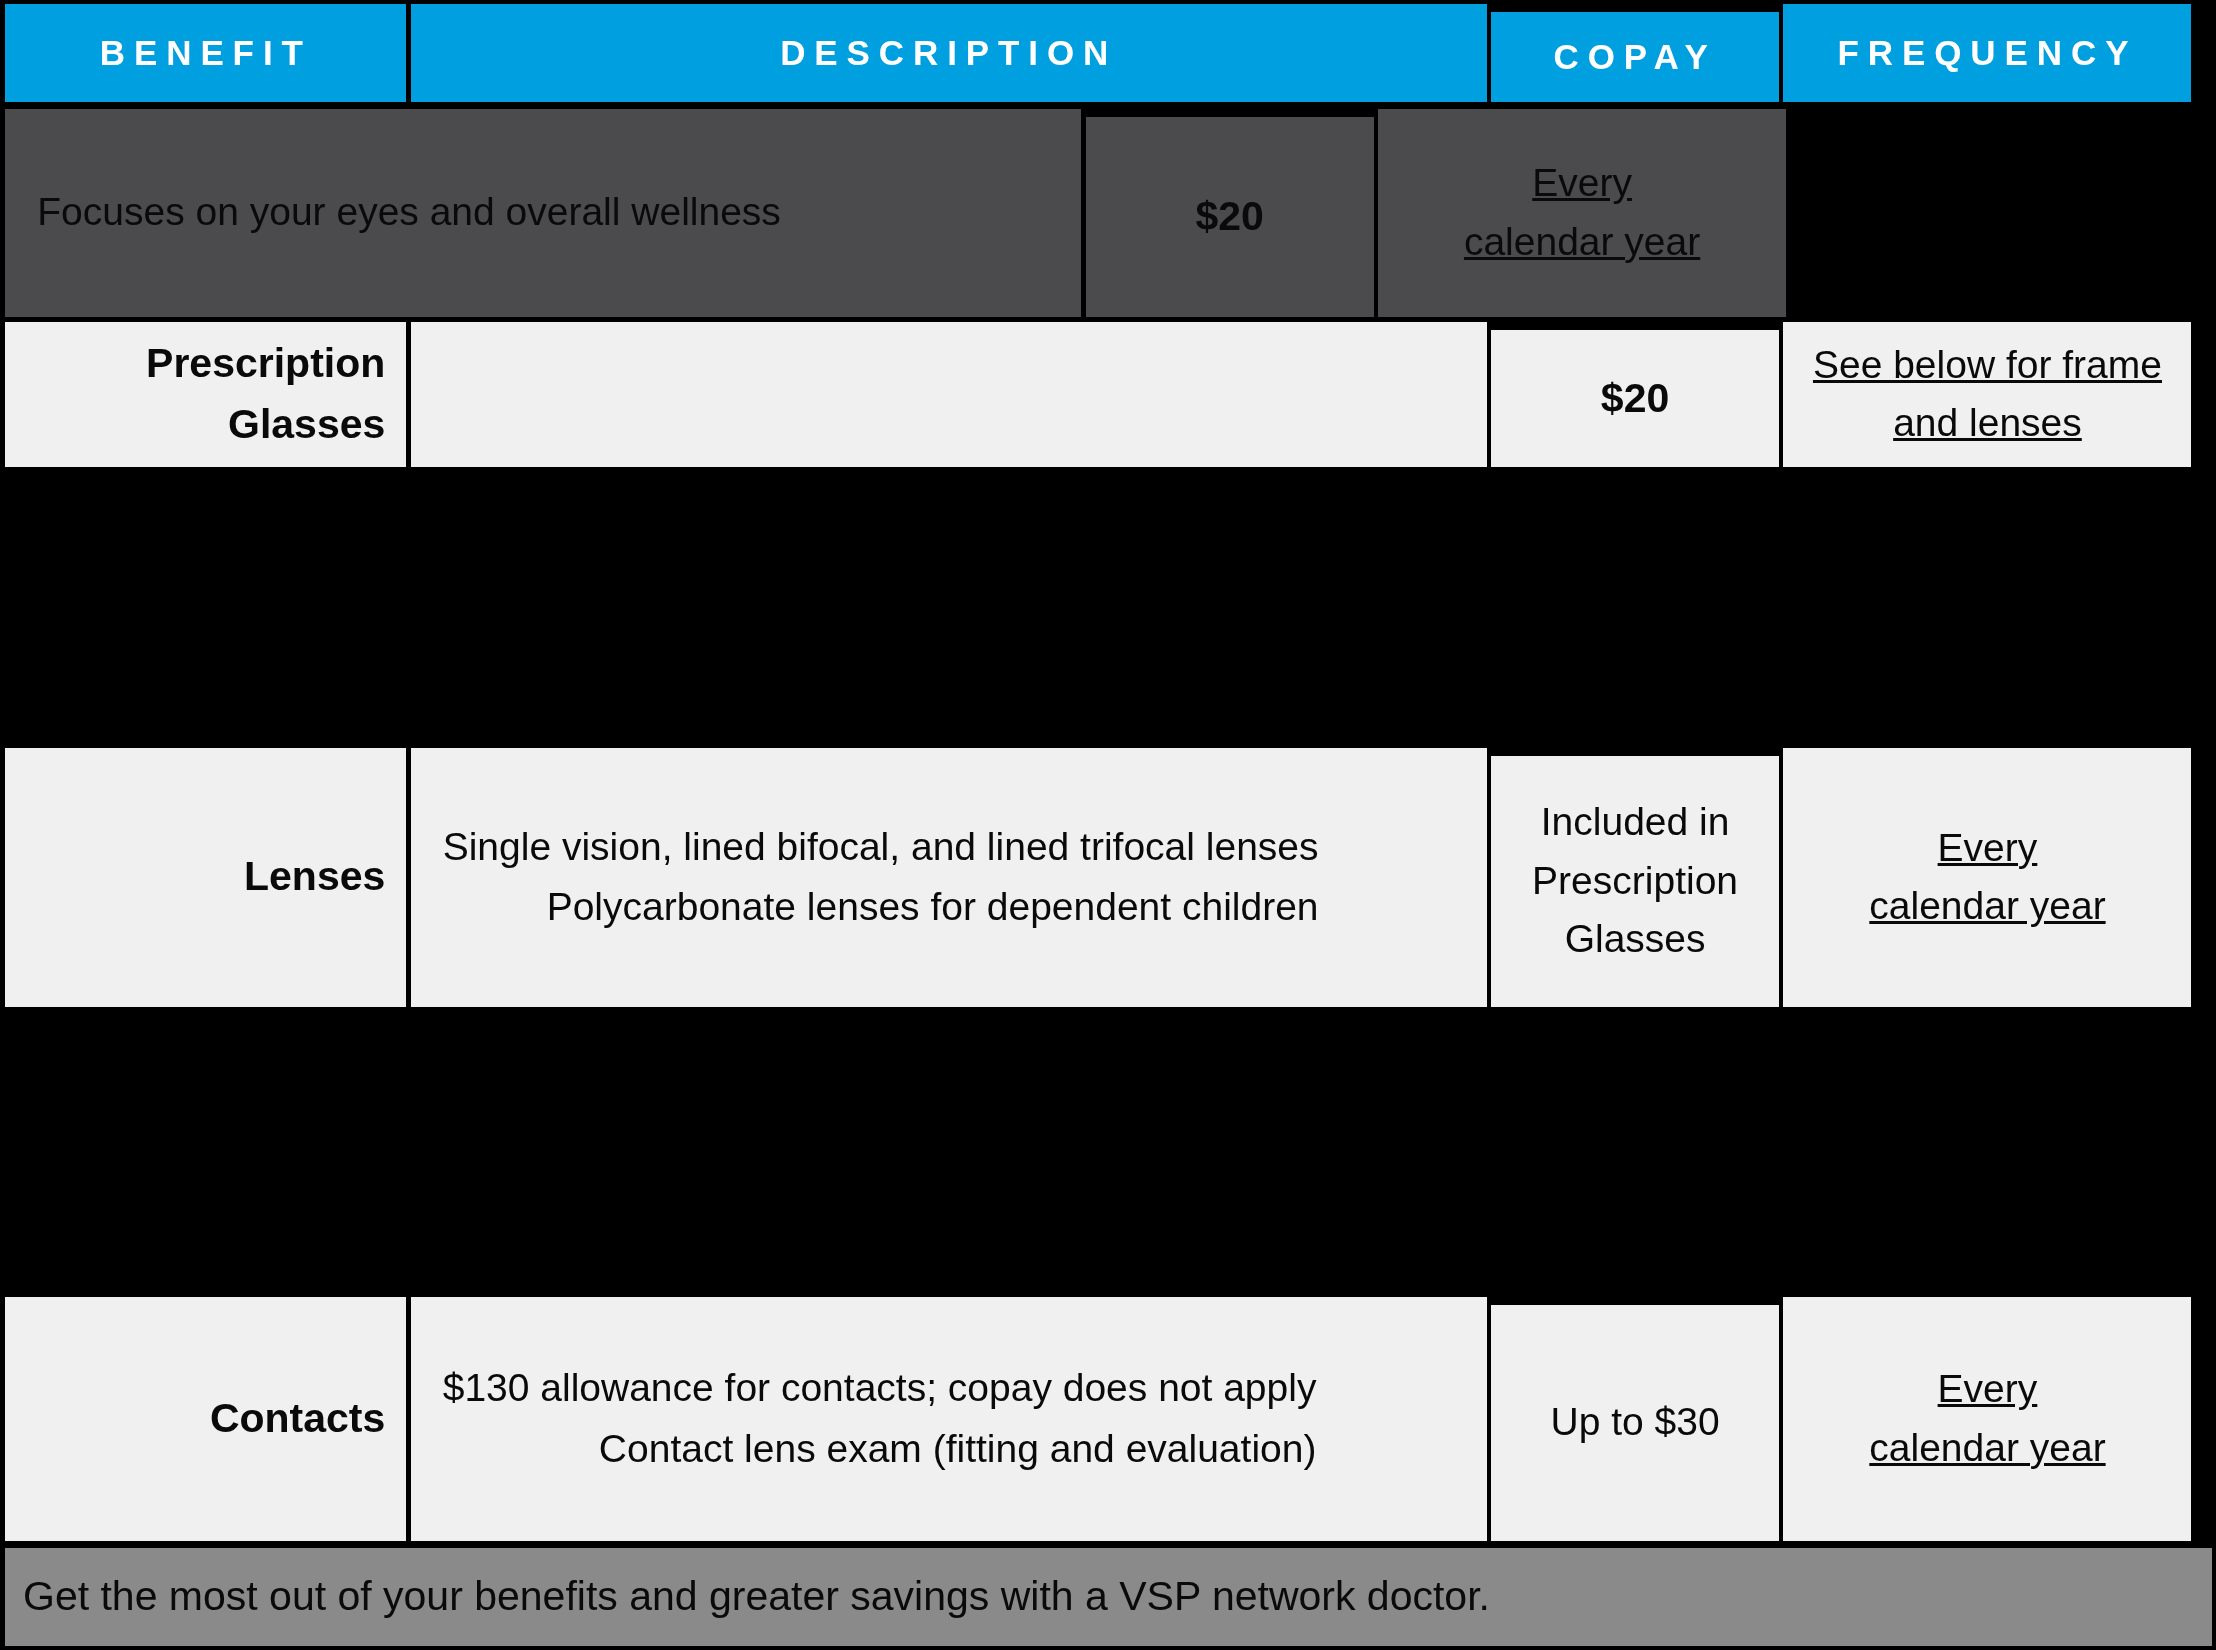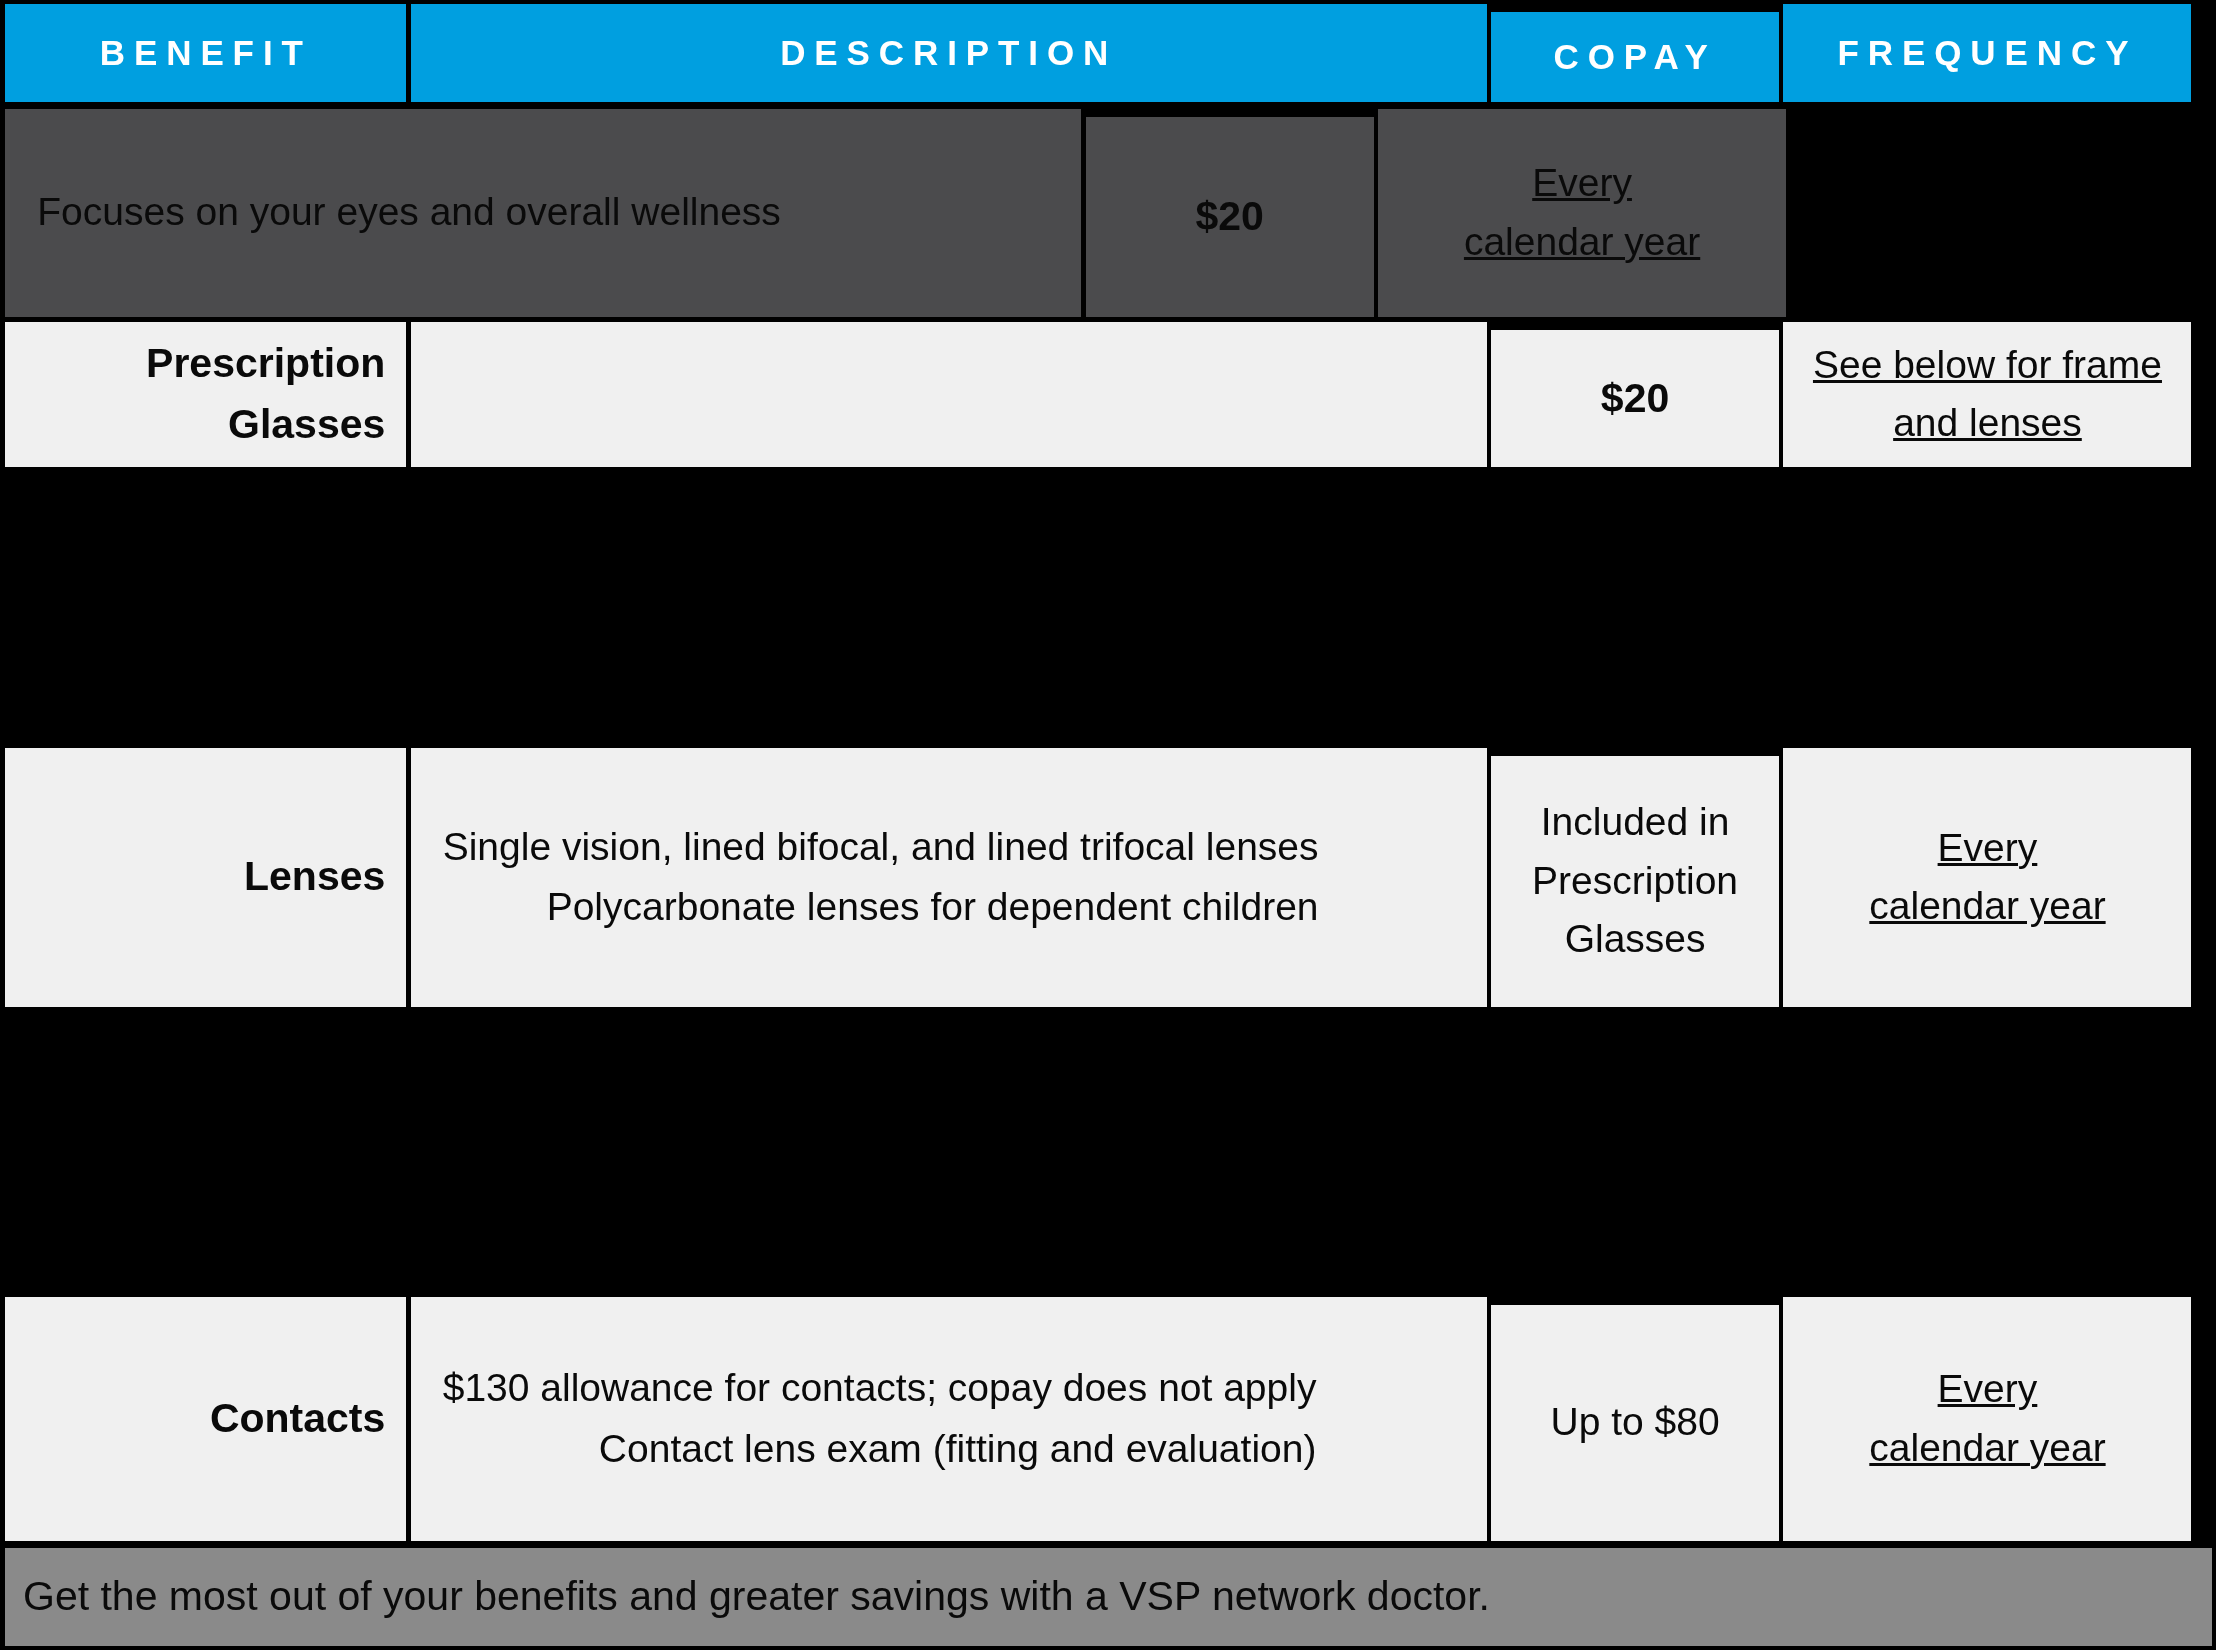--- a/index.html
+++ b/index.html
@@ -122,21 +122,21 @@
 
   <div class="trow r-contacts light">
     <div class="cell c1 benefit">
       <span>Contacts</span>
     </div>
     <div class="cell c2 desc">
       <span>$130 allowance for contacts; copay does not apply
 Contact lens exam (fitting and evaluation)</span>
     </div>
     <div class="cell c3 copay">
-      <span>Up to $80</span>
+      <span>Up to $30</span>
     </div>
     <div class="cell c4 freq">
       <span>Every
 calendar year</span>
     </div>
   </div>
 
   <div class="trow r-footer">
     <div class="footer-bar">
       <span>Get the most out of your benefits and greater savings with a VSP network doctor.</span>

